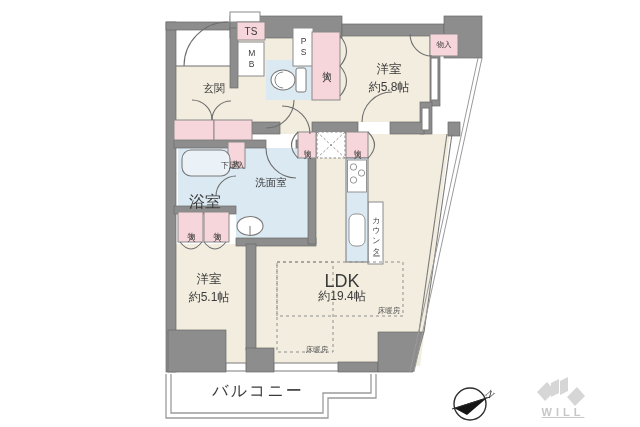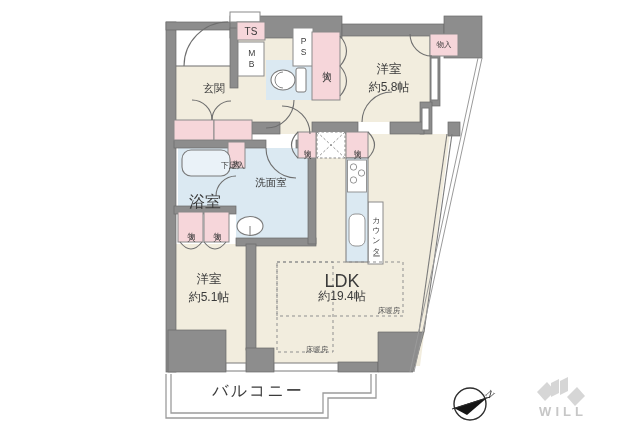--- a/index.html
+++ b/index.html
@@ -172,15 +172,15 @@
 <div class="lbl v" style="left:190px;top:227px;font-size:8px;">物入</div>
 <div class="lbl v" style="left:216px;top:227px;font-size:8px;">物入</div>
 <div class="lbl" style="left:209px;top:280px;font-size:12.5px;">洋室</div>
 <div class="lbl" style="left:209px;top:298px;font-size:12px;">約5.1帖</div>
 <div class="lbl" style="left:342px;top:282px;font-size:18px;">LDK</div>
 <div class="lbl" style="left:342px;top:297px;font-size:12px;">約19.4帖</div>
 <div class="lbl heat" style="left:389px;top:311px;font-size:7.5px;">床暖房</div>
 <div class="lbl heat" style="left:317px;top:350px;font-size:7.5px;">床暖房</div>
 <div class="lbl" style="left:258px;top:391px;font-size:16px;letter-spacing:2px;">バルコニー</div>
 <div class="lbl north" style="left:490px;top:394px;font-size:11px;">N</div>
-<div class="lbl brand" style="left:563px;top:412px;font-size:13px;">WILL</div>
+<div class="lbl brand" style="left:563px;top:412px;font-size:11px;text-decoration:underline;">WILL</div>
 
 </div>
 
 </body></html>

